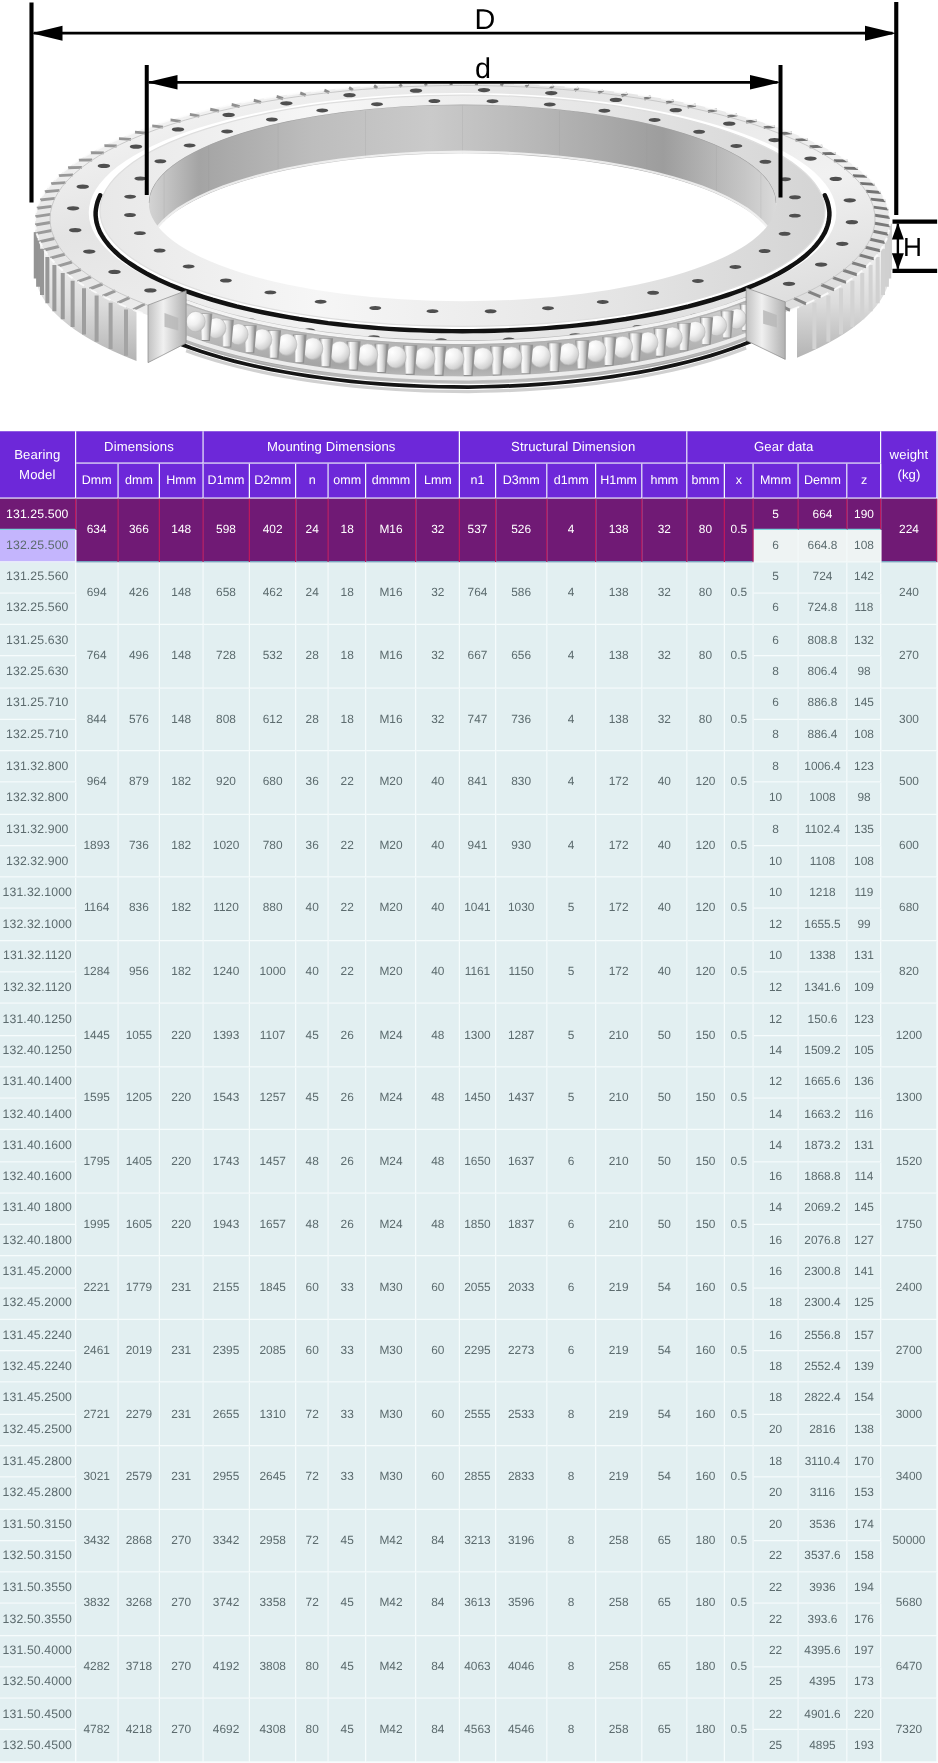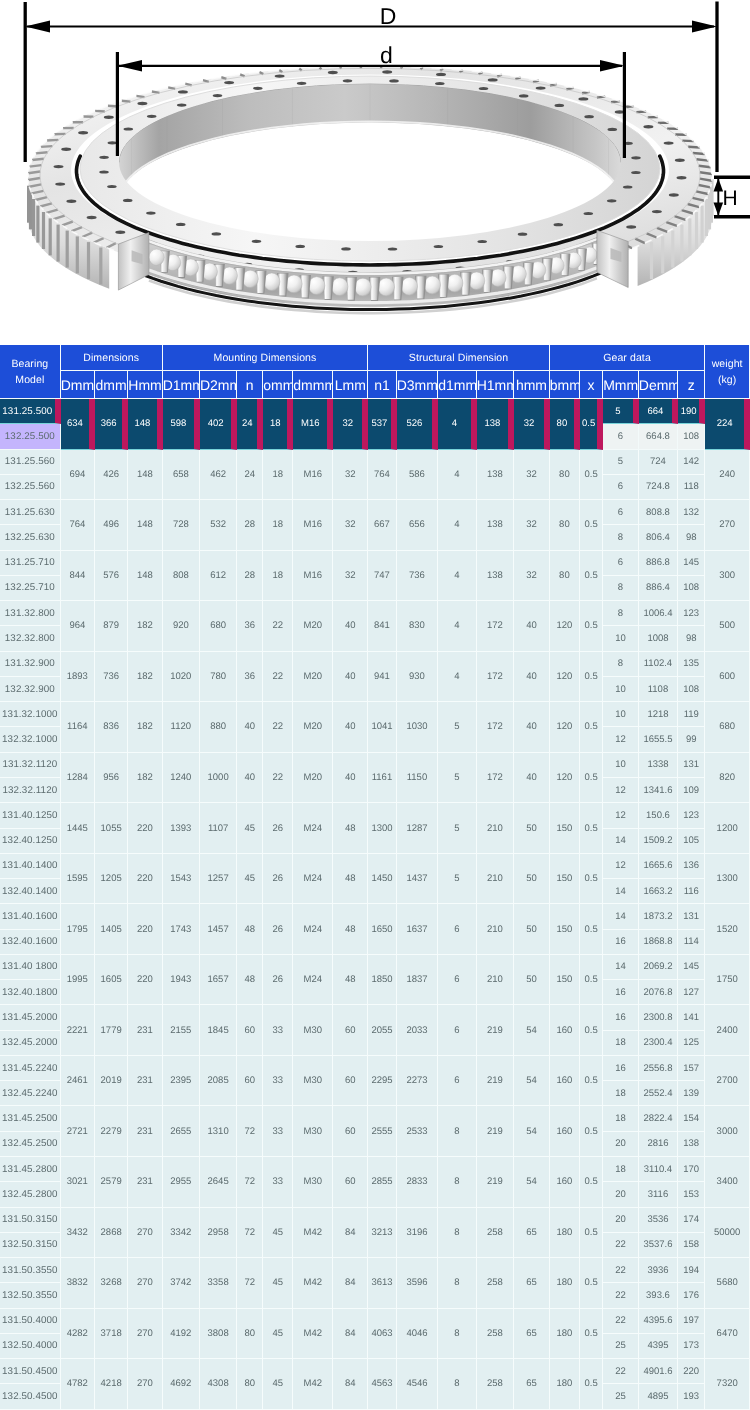--- a/index.html
+++ b/index.html
@@ -10,28 +10,28 @@
        font-family:"Liberation Sans",sans-serif;
        -webkit-font-smoothing:antialiased;text-rendering:geometricPrecision}
   #page{position:relative;width:750px;height:1410px}
   #diagram{position:absolute;left:0;top:0;width:750px;height:345px;background:#fff}
   #diagram svg{display:block}
   #spec{position:absolute;left:0;top:345px;width:750px}
   table.spec{border-collapse:separate;border-spacing:0;width:750px;table-layout:fixed;color:#5c6b6e}
   table.spec th,table.spec td{padding:0;text-align:center;vertical-align:middle;
        white-space:nowrap;overflow:hidden;font-weight:normal;
        border-right:1px solid #f6fcfc;border-bottom:1px solid #f6fcfc}
-  thead th{background:#1d4ed8;color:#fff;border-right:1px solid #79d4da;border-bottom:1px solid #79d4da}
+  thead th{background:#6d28d9;color:#fff;border-right:1px solid #79d4da;border-bottom:1px solid #79d4da}
   thead tr.grp th{height:26px;font-size:10.5px;line-height:12px;letter-spacing:.1px}
   thead tr.grp th[rowspan] > div{line-height:16px}
-  thead tr.sub th{height:28px;font-size:14px}
+  thead tr.sub th{height:28px;font-size:10px}
   tbody td{height:25.28px;font-size:9.5px;background:#e2eff1}
   
   td.model{font-size:9.8px;letter-spacing:.1px}
-  tbody tr.hl td{background:#0c4a6e;color:#fff;border-right:6px solid #be185d;border-bottom:1px solid #79d4da}
+  tbody tr.hl td{background:#701a75;color:#fff;border-right:1px solid #be185d;border-bottom:1px solid #79d4da}
   tbody td.gearlight{background:#eef3f3;color:#5c6b6e;border-right:1px solid #f3fafa;border-bottom:1px solid #f3fafa}
 </style>
 </head>
 <body>
 
 <div id="page">
 <div id="diagram">
 <svg width="750" height="345" viewBox="0 0 750 345" xmlns="http://www.w3.org/2000/svg" font-family="Liberation Sans, sans-serif">
 <g>
 <defs>

